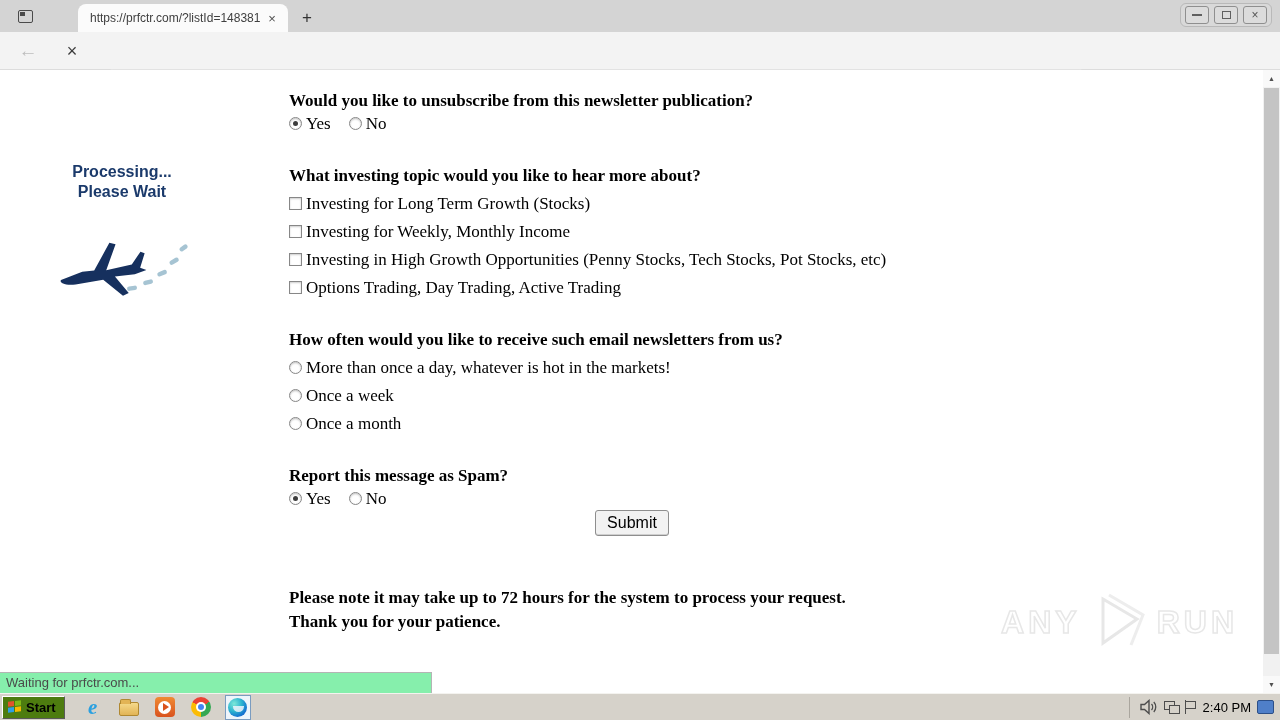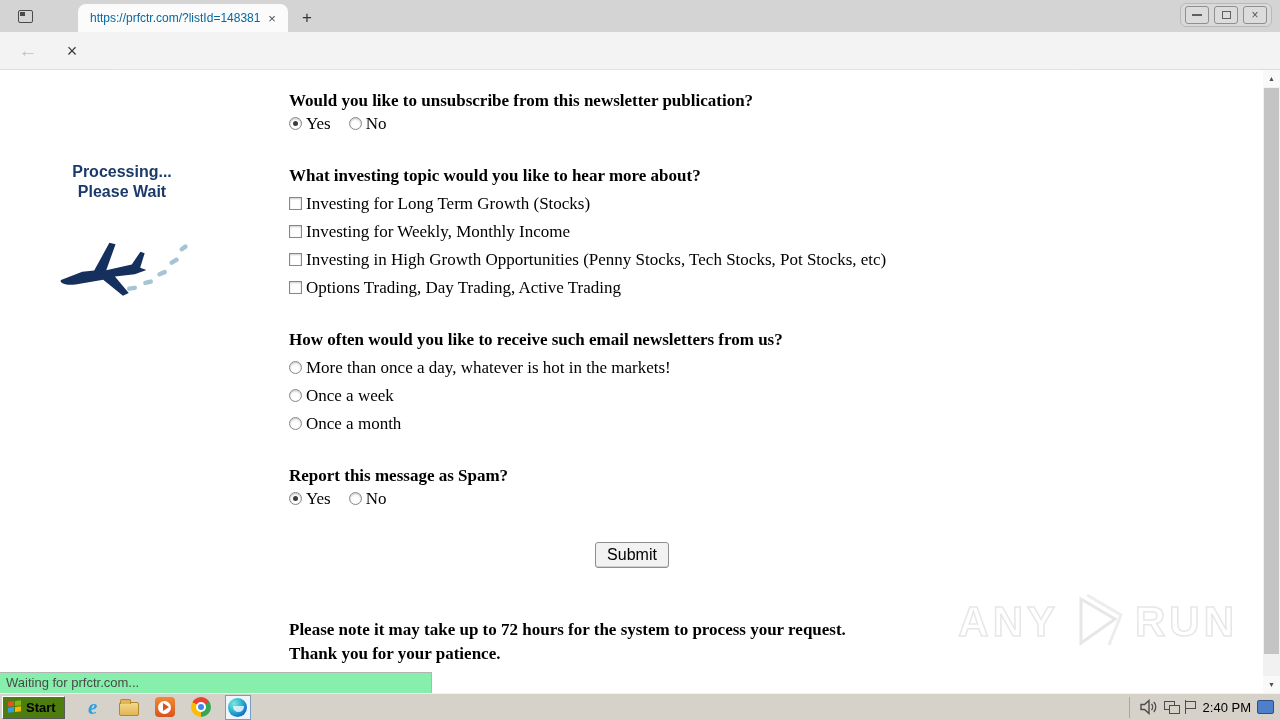--- a/index.html
+++ b/index.html
@@ -5,21 +5,21 @@
   * { margin:0; padding:0; box-sizing:border-box; }
   html,body { width:1280px; height:720px; background:#fff; font-family:"Liberation Sans", sans-serif; }
   .screen { position:relative; width:1280px; height:720px; overflow:hidden; background:#fff; }
 
   
   .tabstrip { position:absolute; left:0; top:0; width:1280px; height:32px; background:#d4d4d4; }
   .tab-actions { position:absolute; left:10px; top:5px; width:30px; height:23px; border-radius:5px; display:flex; align-items:center; justify-content:center; }
   .tab-actions .glyph { width:15px; height:13px; border:1.6px solid #4a4a4a; border-radius:2px; position:relative; }
   .tab-actions .glyph::before { content:""; position:absolute; left:1px; top:1px; width:5px; height:4px; background:#4a4a4a; }
   .tab { position:absolute; left:78px; top:4px; width:210px; height:28px; background:#fbfbfb; border-radius:8px 8px 0 0; display:flex; align-items:center; padding:0 8px 0 12px; }
-  .tab-title { flex:1; font-size:12px; color:#0369a1; white-space:nowrap; overflow:hidden; }
+  .tab-title { flex:1; font-size:12px; color:#404040; white-space:nowrap; overflow:hidden; }
   .tab-close { width:16px; height:16px; font-size:13px; color:#505050; display:flex; align-items:center; justify-content:center; border-radius:4px; }
   .newtab { position:absolute; left:296px; top:8px; width:22px; height:20px; font-size:17px; color:#333; display:flex; align-items:center; justify-content:center; }
   .wincontrols { position:absolute; right:8px; top:3px; height:24px; display:flex; gap:5px; align-items:center; border:1px solid #b9b9b9; border-radius:6px; padding:2px 4px; background:#d9d9d9; }
   .winbtn { width:24px; height:18px; border:1px solid #8f8f8f; border-radius:3px; background:#dcdcdc; display:flex; align-items:center; justify-content:center; color:#555; font-size:12px; }
   .winbtn .minbar { width:10px; height:2px; background:#606060; }
   .winbtn .restore { width:9px; height:8px; border:1.5px solid #606060; position:relative; background:#dcdcdc; }
   .winbtn .restore::before { content:""; position:absolute; left:2px; top:-4px; width:9px; height:8px; border:1.5px solid #606060; z-index:-1; }
 
   
   .toolbar { position:absolute; left:0; top:32px; width:1280px; height:38px; background:#f3f3f3; border-bottom:1px solid #dcdcdc; }
@@ -58,26 +58,26 @@
   .q-head { font-size:17px; font-weight:bold; line-height:22px; }
   .q-head.gap { margin-top:30px; }
   .opt-row { display:flex; align-items:center; margin-top:5px; font-size:17px; line-height:23px; height:23px; }
   .yn-row { display:flex; align-items:center; gap:18px; font-size:17px; height:23px; }
   .yn-item { display:flex; align-items:center; }
   .radio { width:13px; height:13px; border:1px solid #878787; border-radius:50%; background:#fff; margin-right:4px; flex:0 0 auto; box-shadow:inset 0 1px 2px rgba(0,0,0,.25); }
   .radio.checked { position:relative; }
   .radio.checked::after { content:""; position:absolute; width:5px; height:5px; background:#3c3c3c; border-radius:50%; left:3px; top:3px; }
   .radio.checked { position:relative; }
   .checkbox { width:13px; height:13px; border:1px solid #878787; background:#fff; margin-right:4px; flex:0 0 auto; box-shadow:inset 0 1px 2px rgba(0,0,0,.2); }
-  .submit-row { margin-top:32px; text-align:center; }
+  .submit-row { text-align:center; }
   .submit-btn { font-family:"Liberation Sans", sans-serif; font-size:16px; color:#000; background:#f2f2f2; border:1px solid #8e8e8e; border-radius:3px; padding:3px 11px; box-shadow:inset 0 -1px 0 #cfcfcf; }
   .notes { margin-top:50px; font-size:17px; font-weight:bold; line-height:24px; }
 
   .watermark { position:absolute; right:42px; bottom:42px; display:flex; align-items:center; gap:6px; pointer-events:none; }
-  .wm-text { font-family:"Liberation Sans", sans-serif; font-weight:bold; font-size:42px; letter-spacing:4px; color:rgba(255,255,255,0.1); -webkit-text-stroke:1.5px #e7e7e7; }
+  .wm-text { font-family:"Liberation Sans", sans-serif; font-weight:bold; font-size:32px; letter-spacing:4px; color:rgba(255,255,255,0.1); -webkit-text-stroke:1.5px #e7e7e7; }
   .wm-logo { width:64px; height:58px; }
 
   .statusbar { position:absolute; left:0; bottom:0; width:432px; height:21px; background:#86efac; border-top:1px solid #b4b4b4; border-right:1px solid #b4b4b4; font-family:"Liberation Sans", sans-serif; font-size:13px; color:#4a4a4a; line-height:20px; padding-left:6px; }
 
   
   .scrollbar { position:absolute; right:0; top:0; width:17px; height:623px; background:#f1f1f1; }
   .sb-btn { position:absolute; left:0; width:17px; height:17px; background:#f9f9f9; color:#505050; font-size:7px; display:flex; align-items:center; justify-content:center; }
   .sb-up { top:0; }
   .sb-down { bottom:0; }
   .sb-thumb { position:absolute; left:1px; top:18px; width:15px; height:566px; background:#c4c4c4; }

